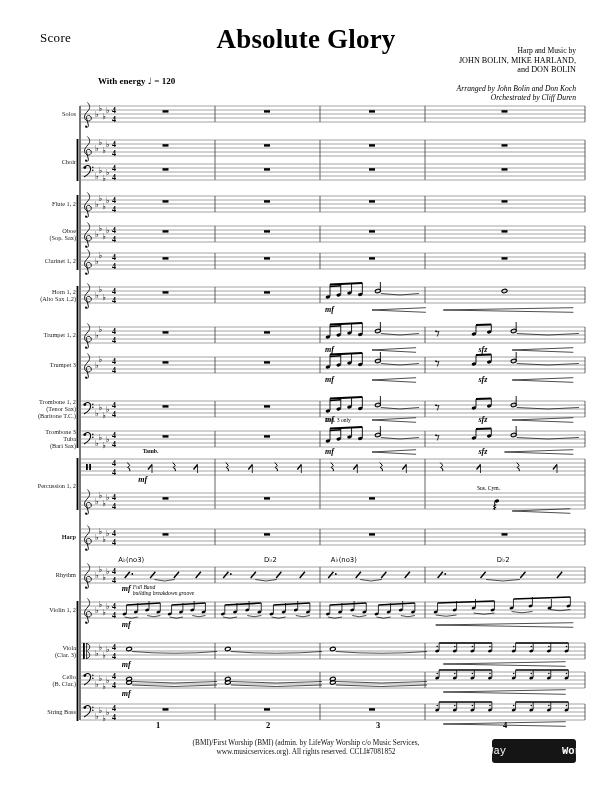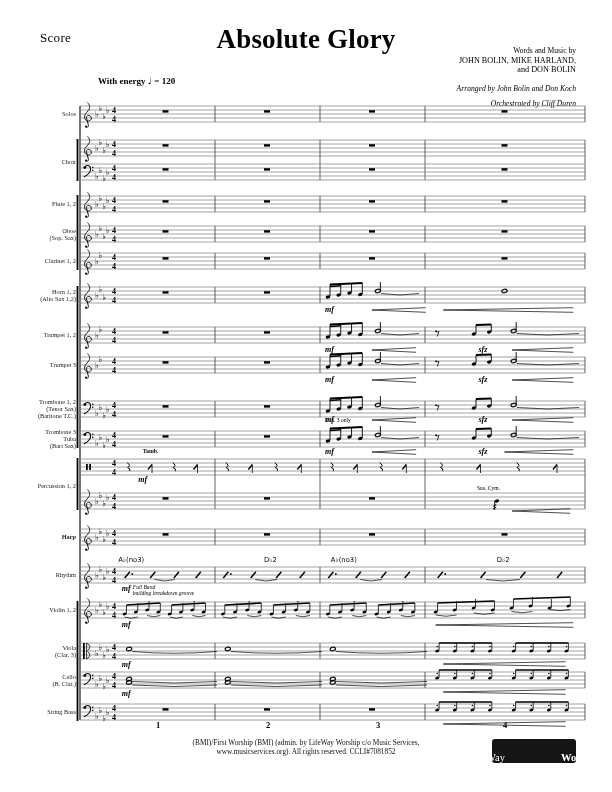--- a/index.html
+++ b/index.html
@@ -3,42 +3,42 @@
 <meta charset="utf-8">
 <style>
   html,body{margin:0;padding:0;background:#e8e8e8;}
   .page{position:relative;width:612px;height:792px;background:#ffffff;margin:0 auto;overflow:hidden;
         font-family:"Liberation Serif","DejaVu Serif",serif;color:#000;}
   .score-label{position:absolute;left:40px;top:30px;font-size:13px;letter-spacing:.3px;}
   .title{position:absolute;left:0;right:0;top:24px;margin:0;text-align:center;
          font-size:27px;font-weight:bold;letter-spacing:.2px;}
   .credits{position:absolute;right:36px;top:46px;text-align:right;font-size:7.6px;line-height:9.6px;}
   .credits .names{font-size:8.2px;margin-left:36px;}
-  .credits .ital{font-style:italic;margin-top:6px;font-size:7.6px;}
+  .credits .ital{font-style:italic;margin-top:0px;font-size:7.6px;}
   .credits .ital.first{margin-top:9px;}
   .tempo{position:absolute;left:98px;top:76px;font-size:9px;font-weight:bold;}
   .tempo .note{font-family:"DejaVu Sans",sans-serif;font-weight:normal;font-size:9px;}
   #score-canvas{position:absolute;left:0;top:0;width:612px;height:792px;}
   .footer{position:absolute;left:0;right:0;top:738px;text-align:center;
           font-size:7.3px;line-height:9.3px;color:#111;}
   .logo{position:absolute;left:492px;top:739px;width:84px;height:24px;background:#151515;
-        border-radius:3px;display:flex;align-items:flex-end;justify-content:center;
-        font-family:Liberation Serif, serif;color:#fff;}
+        border-radius:3px;display:flex;align-items:center;justify-content:center;
+        font-family:Liberation Mono, monospace;color:#fff;}
   .logo .lw{font-size:10.5px;font-weight:normal;}
   .logo .divider{width:1px;height:12px;background:#9a9a9a;margin:0 4px;}
   .logo .ws{font-size:10.5px;font-weight:bold;margin-left:48px;}
 </style>
 </head>
 <body>
 
 <div class="page">
   <div class="score-label">Score</div>
   <h1 class="title">Absolute Glory</h1>
   <div class="credits">
-    <div>Words and Music by</div>
+    <div>Harp and Music by</div>
     <div class="names">JOHN BOLIN, MIKE HARLAND,</div>
     <div class="names">and DON BOLIN</div>
     <div class="ital first">Arranged by John Bolin and Don Koch</div>
     <div class="ital">Orchestrated by Cliff Duren</div>
   </div>
   <div class="tempo">
     <span>With energy</span>
     <span class="note">♩</span>
     <span>= 120</span>
   </div>

